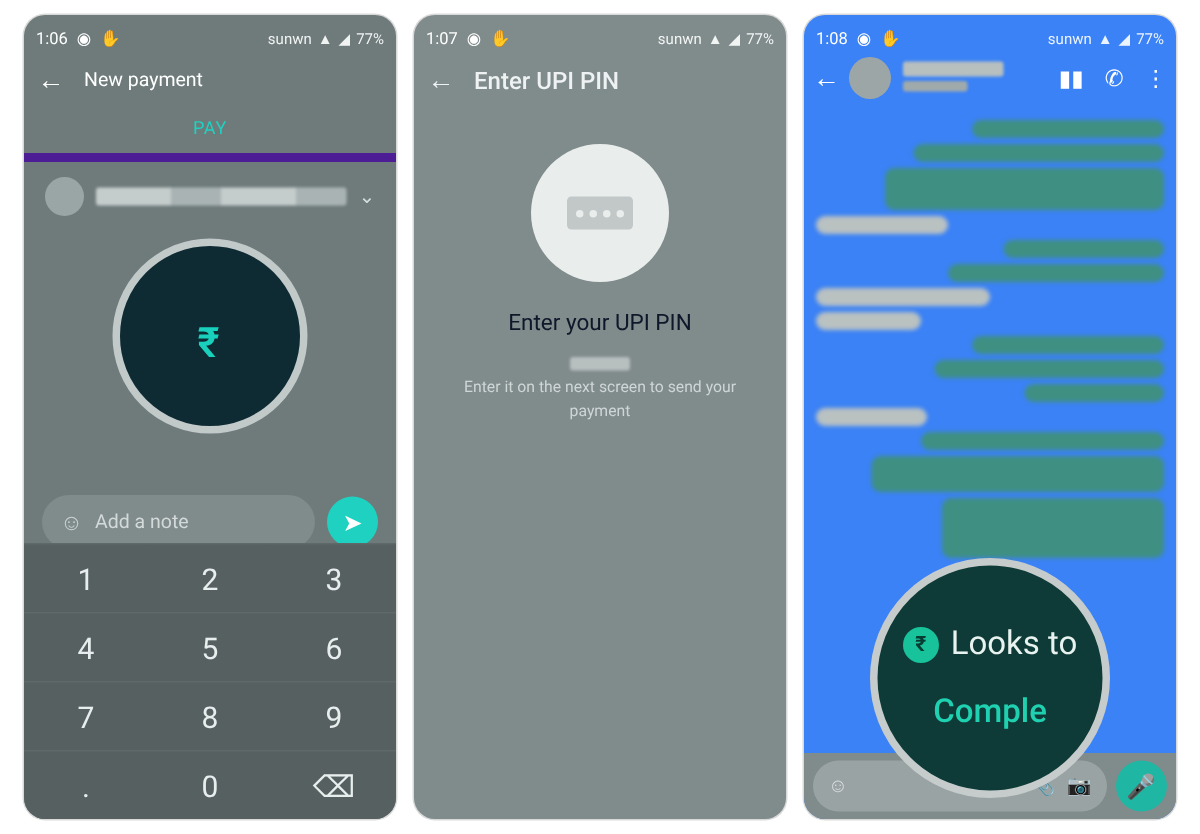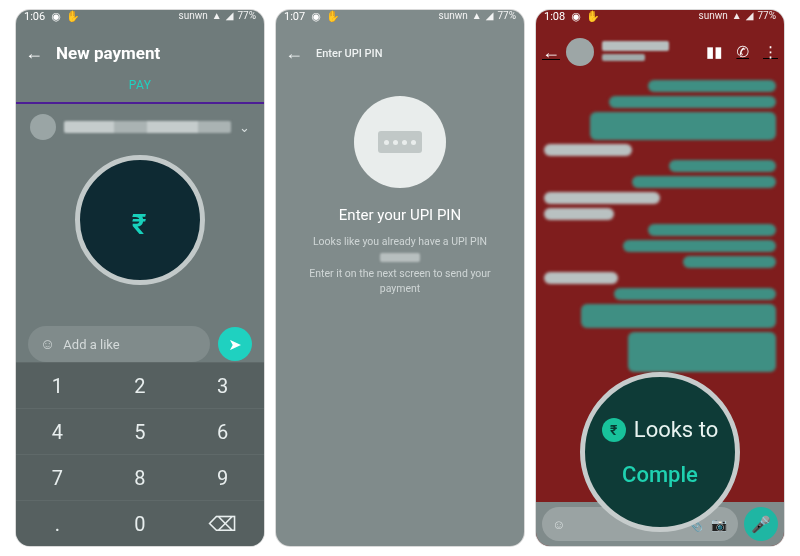--- a/index.html
+++ b/index.html
@@ -21,21 +21,21 @@
     position: relative;
     box-shadow: 0 0 0 1px rgba(0,0,0,0.15);
   }
 
   
   .status-bar {
     position: absolute;
     top: 0; left: 0; right: 0;
     height: 22px;
     display: flex;
-    align-items: flex-start;
+    align-items: flex-end;
     font-size: 11px;
     color: #fff;
     padding: 0 8px;
     z-index: 5;
   }
   .status-bar .time { flex: 0 0 auto; }
   .status-bar .spacer { flex: 1; }
   .status-bar .icons { display: flex; gap: 4px; align-items: center; font-size: 10px; }
   .status-bar .icons span { opacity: .9; }
 
@@ -44,29 +44,29 @@
   .s1 .header {
     padding-top: 28px;
     display: flex;
     align-items: center;
     color: #fff;
     height: 58px;
     padding-left: 8px;
     gap: 12px;
   }
   .s1 .header .back { width: 20px; text-align: center; font-size: 18px; }
-  .s1 .header .title { font-size: 17px; font-weight: 700; }
+  .s1 .header .title { font-size: 13px; font-weight: 400; }
   .s1 .tabs {
     display: flex;
     color: #cfd6d6;
     font-size: 12px;
     letter-spacing: .5px;
   }
   .s1 .tabs .tab { flex: 1; text-align: center; padding: 10px 0; }
-  .s1 .tabs .tab.active { color: #1fd1c0; border-bottom: 2px solid #4c1d95; }
+  .s1 .tabs .tab.active { color: #1fd1c0; border-bottom: 6px solid #4c1d95; }
   .s1 .contact-row {
     display: flex; align-items: center; gap: 8px;
     padding: 10px 14px;
     color: #e6eaea;
     font-size: 13px;
   }
   .s1 .contact-row .avatar {
     width: 26px; height: 26px; border-radius: 50%;
     background: #9aa5a5;
   }
@@ -125,35 +125,35 @@
   }
 
   
   .s2 { background:#808b8b; color:#eef2f2; }
   .s2 .header {
     padding-top: 28px;
     display:flex; align-items:center; height:58px;
     padding-left:8px; gap:12px;
   }
   .s2 .header .back { width:20px; text-align:center; font-size:18px; }
-  .s2 .header .title { font-size:11px; font-weight:500; }
+  .s2 .header .title { font-size:16px; font-weight:500; }
   .s2 .pin-card-icon {
     width:92px; height:92px; border-radius:50%;
     background:#e9edec;
     margin: 28px auto 18px;
     display:flex; align-items:center; justify-content:center;
   }
   .s2 .pin-card-icon .dots {
     width:44px; height:22px; border-radius:3px; background:#c1c8c7;
     display:flex; align-items:center; justify-content:center; gap:4px;
   }
   .s2 .pin-card-icon .dots i {
     width:5px; height:5px; border-radius:50%; background:#e9edec;
   }
-  .s2 .prompt { text-align:center; font-size:15px; margin-bottom:10px; color:#ffffff;}
+  .s2 .prompt { text-align:center; font-size:15px; margin-bottom:10px; color:#0f172a;}
   .s2 .sub {
     text-align:center; font-size:10.5px; line-height:1.5;
     color:#cfd6d6; padding:0 24px;
   }
   .s2 .sub .blur {
     display:inline-block; width:40px; height:9px; background:#b7bfbf;
     filter:blur(1px); vertical-align:middle; border-radius:2px;
   }
   .s2 .enter-badge {
     position:absolute; bottom:18px; left:50%; transform:translateX(-50%);
@@ -163,21 +163,21 @@
     display:flex; align-items:center; justify-content:center;
     overflow:hidden;
   }
   .s2 .enter-badge .btn {
     width:180px; height:46px; background:#1fb6a3;
     display:flex; align-items:center; justify-content:center;
     color:#0a1d22; font-weight:700; font-size:18px; letter-spacing:.5px;
   }
 
   
-  .s3 { background:#7f1d1d;text-decoration:underline; }
+  .s3 { background:#3b82f6; }
   .s3 .header3 {
     padding-top:24px; height:60px;
     display:flex; align-items:center; gap:8px; padding-left:6px; padding-right:6px;
     color:#fff;
   }
   .s3 .header3 .back { font-size:18px; width:16px; text-align:center;}
   .s3 .header3 .hav {
     width:28px; height:28px; border-radius:50%;
     background:#9da6a6;
   }
@@ -264,21 +264,21 @@
 
   <div class="amount-area">
     <div class="amount-badge">
       <span class="rupee">₹</span>
     </div>
   </div>
 
   <div class="note-row">
     <div class="note-input">
       <span class="smile">☺</span>
-      <span>Add a like</span>
+      <span>Add a note</span>
     </div>
     <div class="send-btn">
       <span>➤</span>
     </div>
   </div>
 
   <div class="keypad">
     <div class="key">1</div>
     <div class="key">2</div>
     <div class="key">3</div>
@@ -317,21 +317,20 @@
     <div class="dots">
       <i></i>
         <i></i>
         <i></i>
         <i></i>
     </div>
   </div>
 
   <div class="prompt">Enter your UPI PIN</div>
   <div class="sub">
-    <span>Looks like you already have a UPI PIN</span>
     <span class="blur"></span><br>
     <span>Enter it on the next screen to send your payment</span>
   </div>
 
 </div>
 
 <div class="phone s3">
   <div class="status-bar">
     <span class="time">1:08</span>
     <span style="margin-left:6px;">◉</span>

